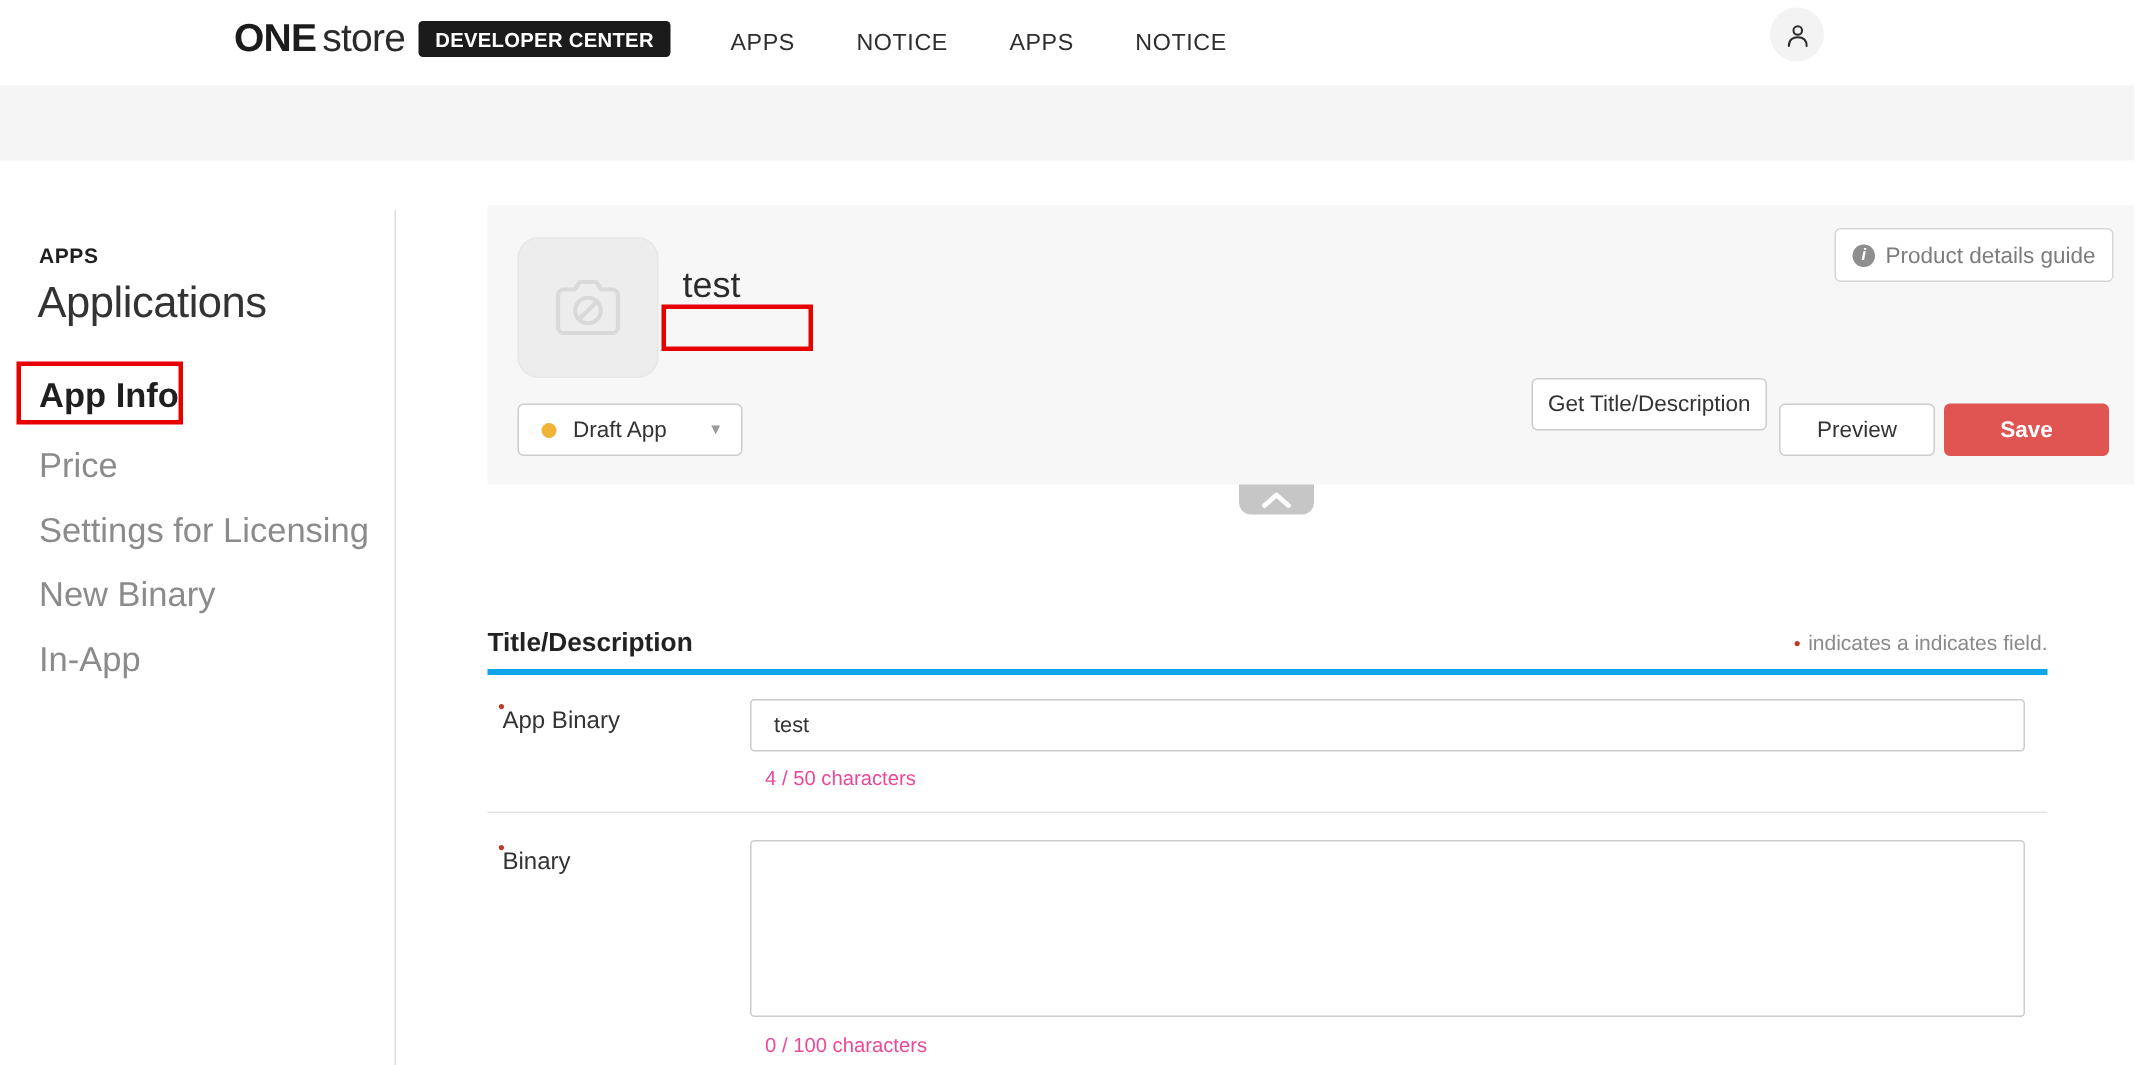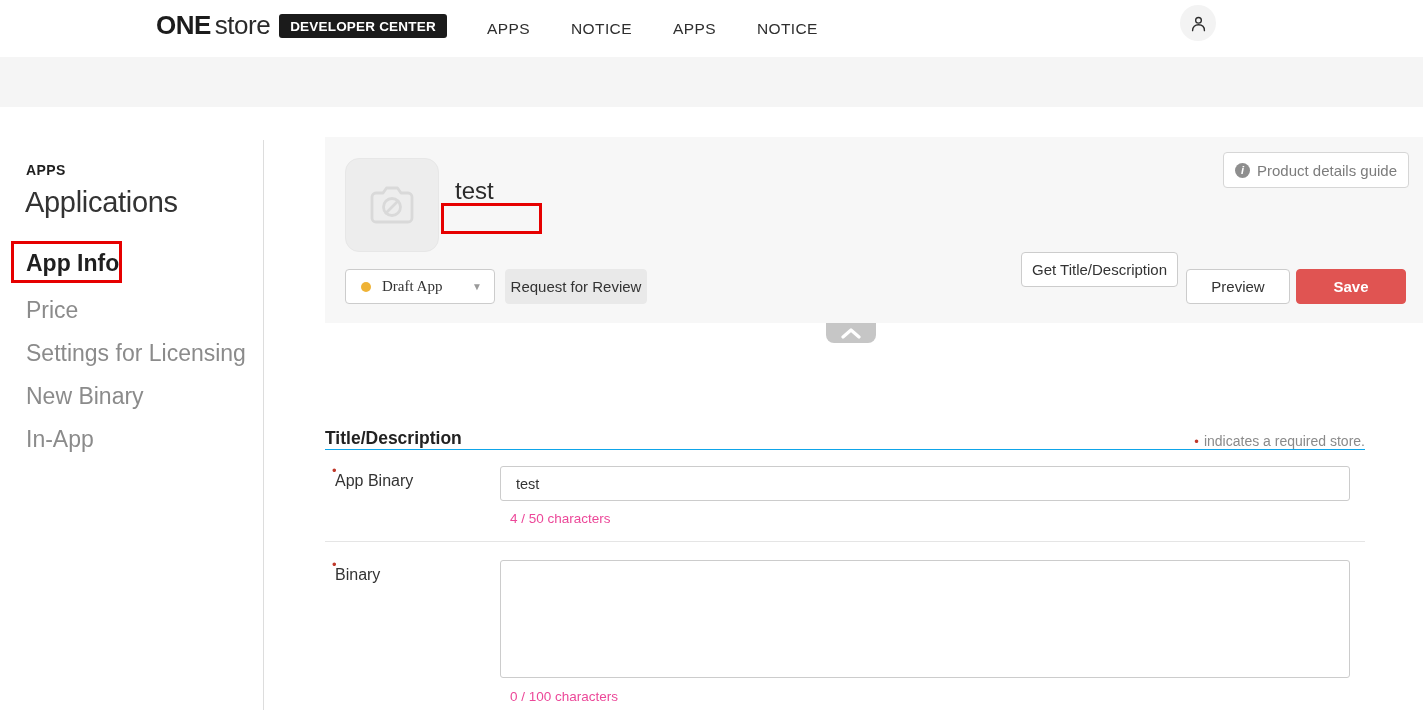--- a/index.html
+++ b/index.html
@@ -45,40 +45,40 @@
   .annot-box-appid { position:absolute; left:116px; top:66px; width:101px; height:31px; border:3px solid #e60000; }
 
   .guide-btn { position:absolute; left:898px; top:15px; width:186px; height:36px; background:#fff;
                border:1px solid #d6d6d6; border-radius:4px; display:flex; align-items:center;
                justify-content:center; gap:7px; cursor:pointer; }
   .guide-btn span.txt { font-size:15px; color:#7c7c7c; }
   .info-ic { width:15px; height:15px; border-radius:50%; background:#8e8e8e; color:#fff; font-size:11px;
              font-weight:700; display:flex; align-items:center; justify-content:center; font-style:italic; }
 
   .status-dd { position:absolute; left:20px; top:132px; width:150px; height:35px; background:#fff;
-               border:1px solid #ccc; border-radius:4px; display:flex; align-items:center; cursor:pointer;font-family:Liberation Serif, serif; }
+               border:1px solid #ccc; border-radius:4px; display:flex; align-items:center; cursor:pointer; }
   .status-dot { width:10px; height:10px; border-radius:50%; background:#efb336; margin-left:15px; }
   .status-label { font-size:15px; color:#333; margin-left:11px; }
   .dd-caret { margin-left:auto; margin-right:12px; font-size:10px; color:#9a9a9a; }
 
   .btn { display:flex; align-items:center; justify-content:center; height:35px; border-radius:4px;
          font-size:15px; cursor:pointer; }
   .btn-gray { position:absolute; left:180px; top:132px; width:142px; background:#e9e9e9; color:#333; border:1px solid #e9e9e9; }
   .btn-line { background:#fff; border:1px solid #ccc; color:#333; }
   .btn-gtd { position:absolute; left:696px; top:115px; width:157px; }
   .btn-preview { position:absolute; left:861px; top:132px; width:104px; }
   .btn-save { position:absolute; left:971px; top:132px; width:110px; background:#e05452; border:1px solid #e05452;
               color:#fff; font-weight:700; }
 
   .collapse-tab { position:absolute; left:826px; top:323px; width:50px; height:20px; background:#c6c6c6;
                   border-radius:0 0 8px 8px; display:flex; align-items:center; justify-content:center; cursor:pointer; }
 
   
   .section-head { position:absolute; left:325px; top:410px; width:1040px; height:40px;
-                  border-bottom:1px solid #0ea5e9; display:flex; align-items:flex-end; justify-content:space-between;
+                  border-bottom:4px solid #0ea5e9; display:flex; align-items:center; justify-content:space-between;
                   }
   .section-title { font-size:17.5px; font-weight:700; color:#222; }
   .req-note { font-size:14px; color:#8a8a8a; }
   .req-note .dot { color:#c0392b; margin-right:5px; font-size:13px; }
 
   .frow { position:absolute; left:325px; width:1040px; }
   .frow1 { top:450px; height:92px; border-bottom:1px solid #e5e5e5; }
   .frow2 { top:542px; height:168px; }
   .flabel { position:absolute; left:10px; top:22px; font-size:16px; color:#333; }
   .frow2 .flabel { top:24px; }
@@ -149,35 +149,34 @@
       <span class="info-ic">i</span>
       <span class="txt">Product details guide</span>
     </div>
 
     <div class="status-dd">
       <span class="status-dot"></span>
       <span class="status-label">Draft App</span>
       <span class="dd-caret">▼</span>
     </div>
 
-    <div class="btn btn-gray">Request for Review</div>
     <div class="btn btn-line btn-gtd">Get Title/Description</div>
     <div class="btn btn-line btn-preview">Preview</div>
     <div class="btn btn-save">Save</div>
   </div>
 
   <div class="collapse-tab">
     <svg width="22" height="12" viewBox="0 0 22 12" fill="none" stroke="#fff" stroke-width="3.2" stroke-linecap="round" stroke-linejoin="round">
       <polyline points="3,10 11,3 19,10"></polyline>
     </svg>
   </div>
 
   <div class="section-head">
     <span class="section-title">Title/Description</span>
-    <span class="req-note"><span class="dot">•</span><span>indicates a required store.</span></span>
+    <span class="req-note"><span class="dot">•</span><span>indicates a indicates field.</span></span>
   </div>
 
   <div class="frow frow1">
     <div class="flabel">
       <span class="req-dot">•</span>
       <span>App Binary</span>
     </div>
     <input class="ftext" type="text" value="test" style="">
     <div class="counter">4 / 50 characters</div>
   </div>

